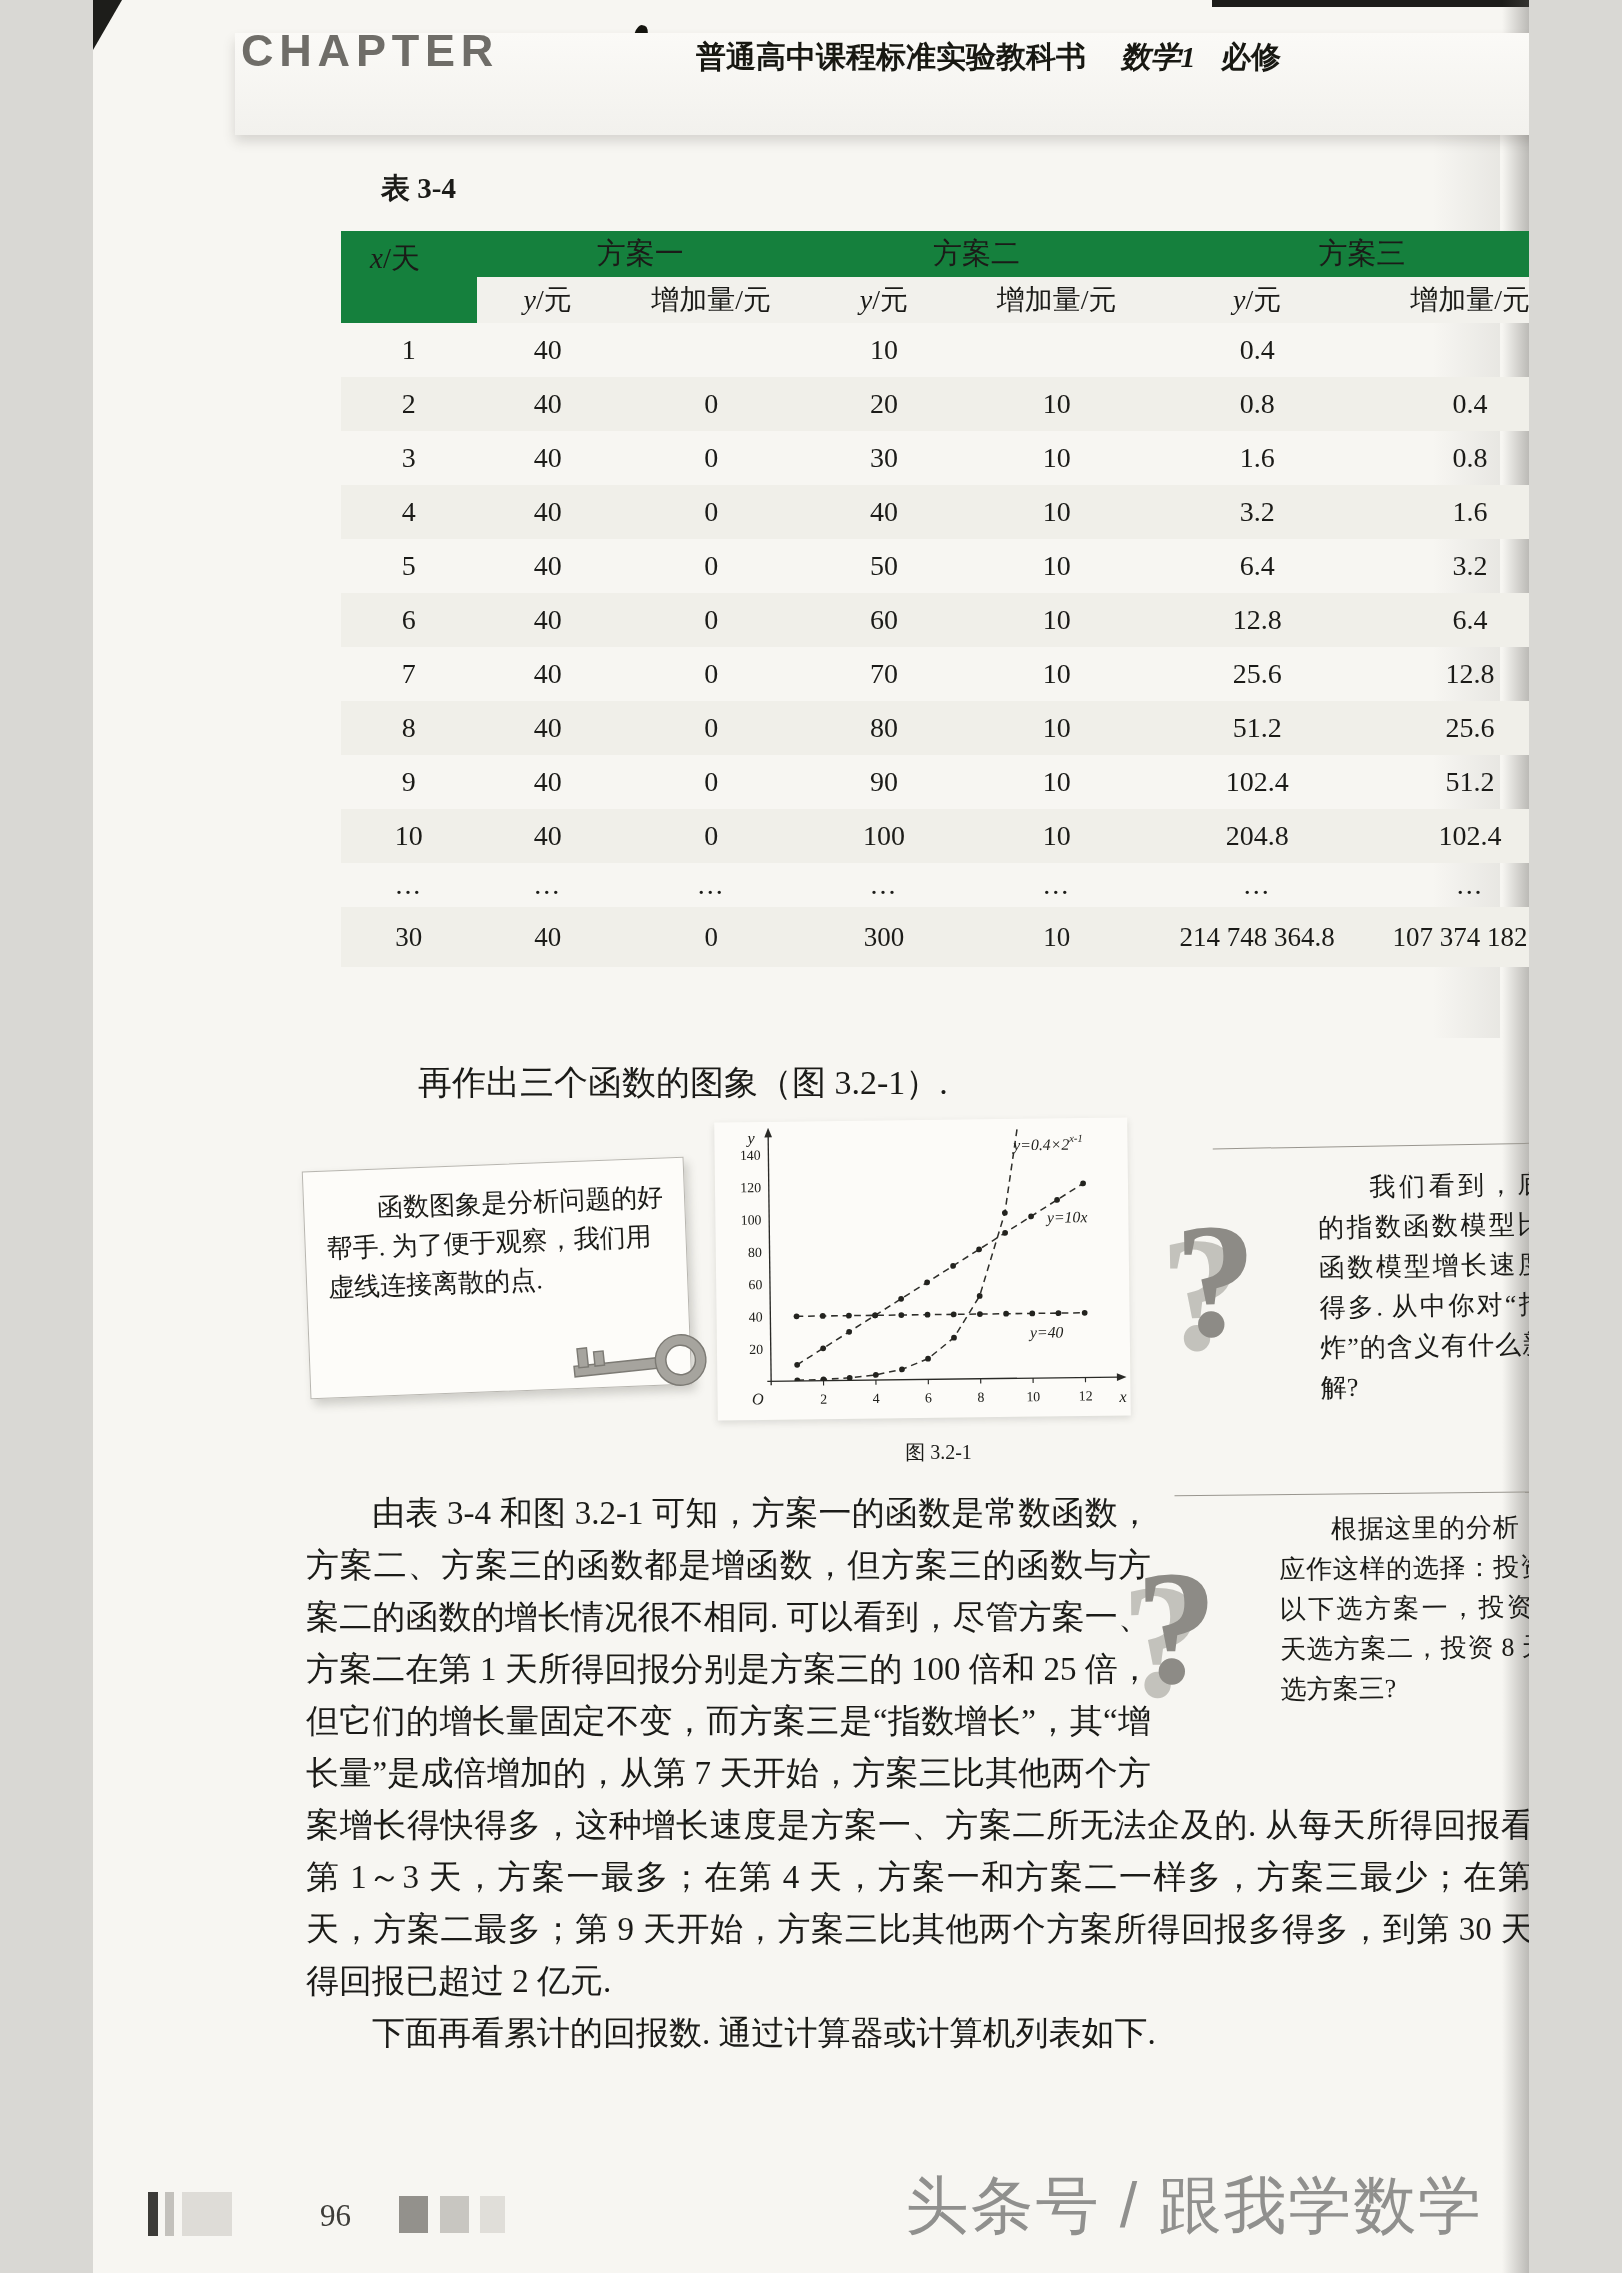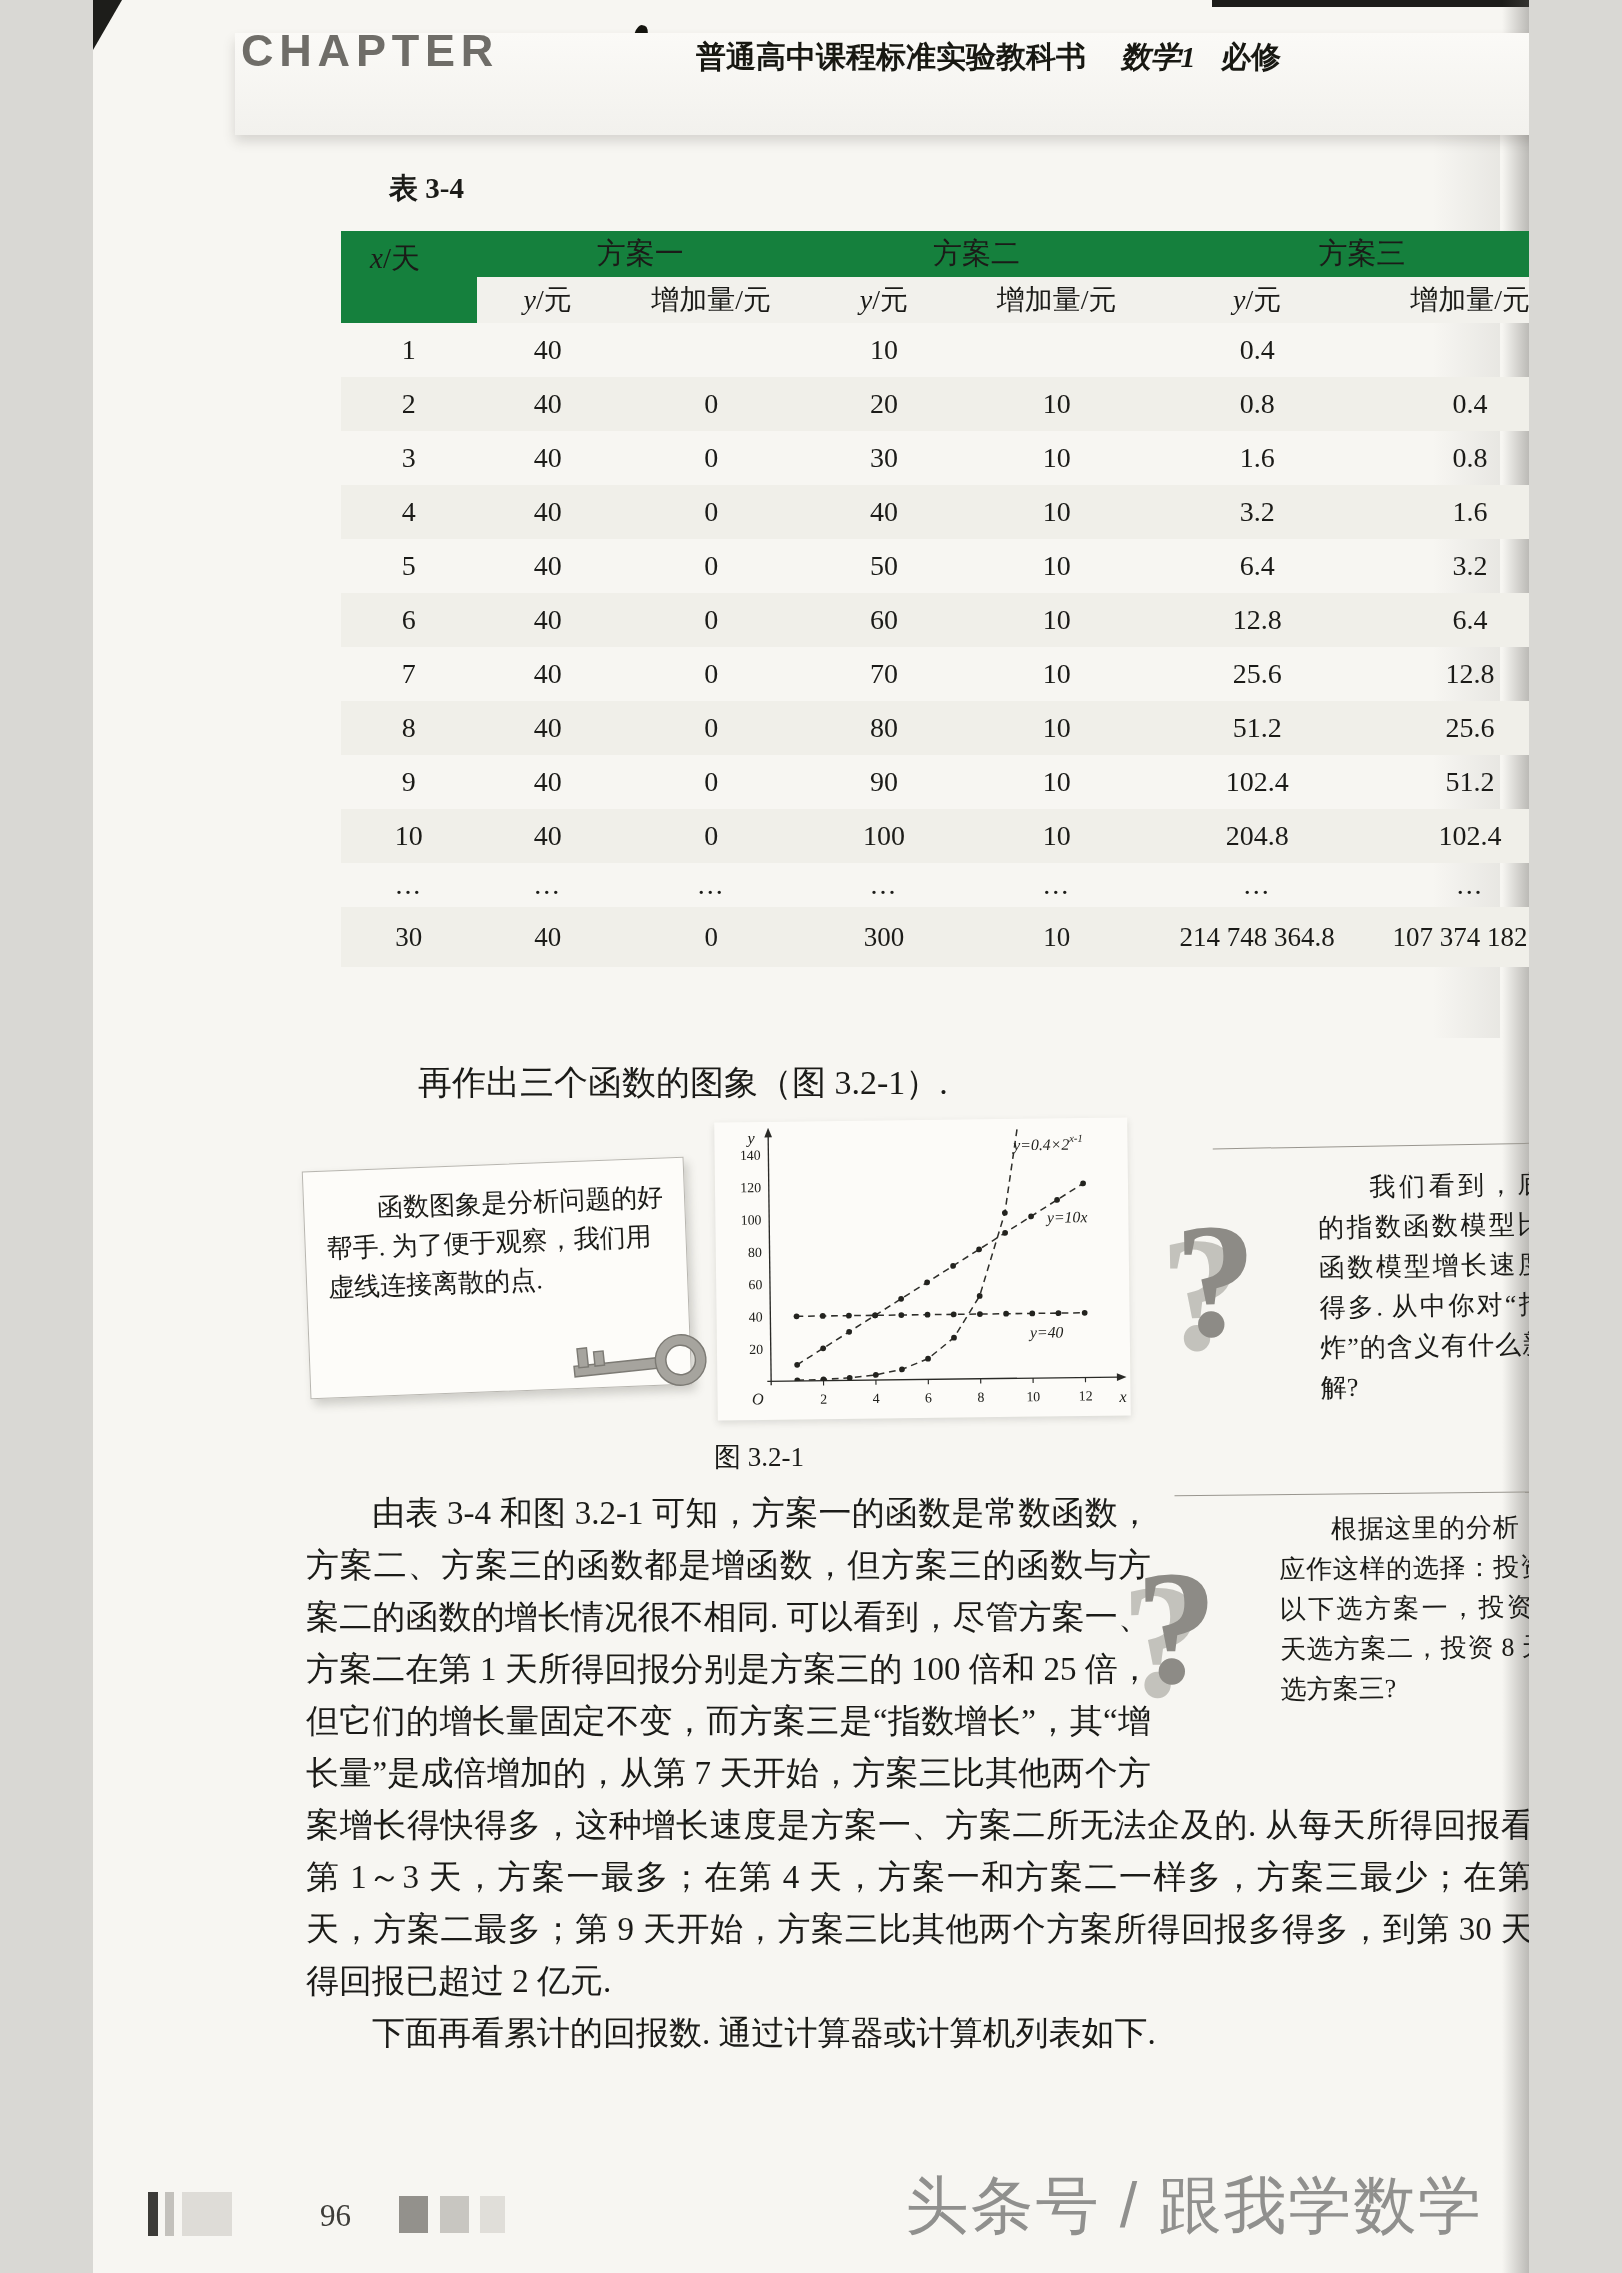--- a/index.html
+++ b/index.html
@@ -20,21 +20,21 @@
   
   .header{position:absolute;left:142px;top:33px;width:1347px;height:102px;
           background:linear-gradient(#fbfaf7,#f2f1ed);box-shadow:0 6.7px 11.5px rgba(60,58,52,.18);}
   .chapter{position:absolute;left:148px;top:25px;font-family:"Liberation Sans","DejaVu Sans",sans-serif;
            font-size:45px;font-weight:600;letter-spacing:5.8px;color:#6f6d68;}
   .head-title{position:absolute;left:603px;top:37px;font-size:30px;font-weight:bold;color:#181812;white-space:nowrap;}
   .head-title .subject{margin-left:27px;font-style:italic;}
   .head-title .edition{margin-left:18px;}
 
   
-  .table-label{position:absolute;left:296px;top:169px;font-size:29px;font-weight:bold;}
+  .table-label{position:absolute;left:288px;top:169px;font-size:29px;font-weight:bold;}
   .data-table{position:absolute;left:248px;top:231px;width:1234px;border-collapse:collapse;font-size:28px;}
   .data-table th,.data-table td{text-align:center;font-weight:normal;white-space:nowrap;padding:0 3.8px;}
   .data-table thead tr.group-row{background:#15803d;}
   .data-table thead tr.group-row th{height:46px;font-size:29px;}
   .data-table thead tr.sub-row{background:#f2f1ec;}
   .data-table thead tr.sub-row th{height:46px;}
   .data-table th.corner{text-align:left;vertical-align:top;padding:7.7px 0 0 29px;}
   .data-table tbody td{height:54px;}
   .data-table tbody tr:nth-child(even){background:#f0efe9;}
   .data-table tbody tr.dots-row td{height:44px;letter-spacing:1.9px;}
@@ -52,21 +52,21 @@
   .key-icon{position:absolute;left:473px;top:1334px;width:144px;height:61px;transform:rotate(-6deg);}
 
   
   .chart-box{position:absolute;left:623px;top:1120px;width:413px;height:298px;background:#fcfbf8;
              box-shadow:0 2.9px 7.7px rgba(60,58,52,.15);transform:rotate(-0.7deg);}
   .chart-box svg{width:100%;height:100%;display:block;}
   #fn-chart text{font-family:"Liberation Serif","DejaVu Serif",serif;fill:#22221e;}
   #fn-chart .tick{font-size:14.5px;}
   #fn-chart .axis-var{font-size:17px;font-style:italic;}
   #fn-chart .series-label{font-size:16.5px;font-style:italic;}
-  .fig-caption{position:absolute;left:621px;top:1439px;width:413px;margin:0;font-size:27px;}
+  .fig-caption{position:absolute;left:639px;top:1439px;width:413px;margin:0;text-align:center;font-size:20px;}
 
   
   .qnote{box-sizing:border-box;}
   .qnote1{position:absolute;left:1122px;top:1145px;width:386px;border-top:1.9px solid #99968f;
           padding-top:21px;transform:rotate(-1deg);}
   .qnote2{float:right;position:relative;width:425px;height:288px;margin:5.8px 0 9.6px 25px;
           border-top:1.9px solid #99968f;padding-top:15.4px;transform:rotate(-0.6deg);}
   .qnote{position:relative;}
   .q-icon{position:absolute;left:-40px;top:50px;font-size:163px;line-height:1;font-weight:bold;
           color:#8d8b86;text-shadow:-14.4px 13.4px 0 rgba(178,176,170,.75);

